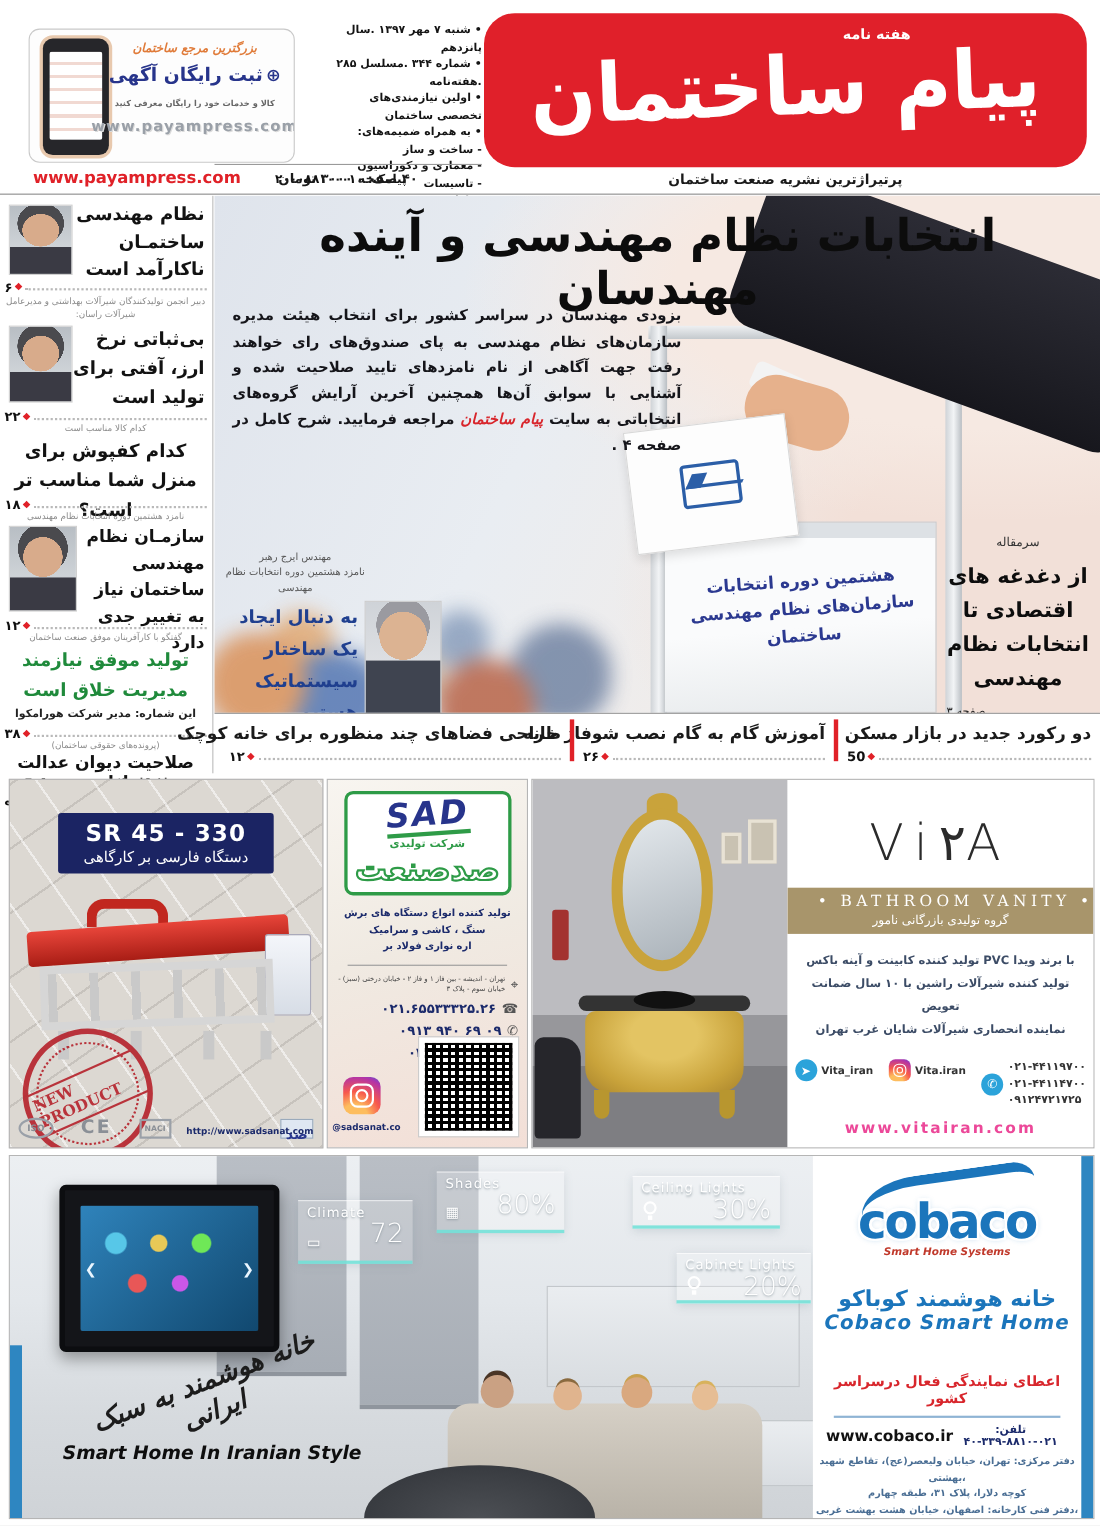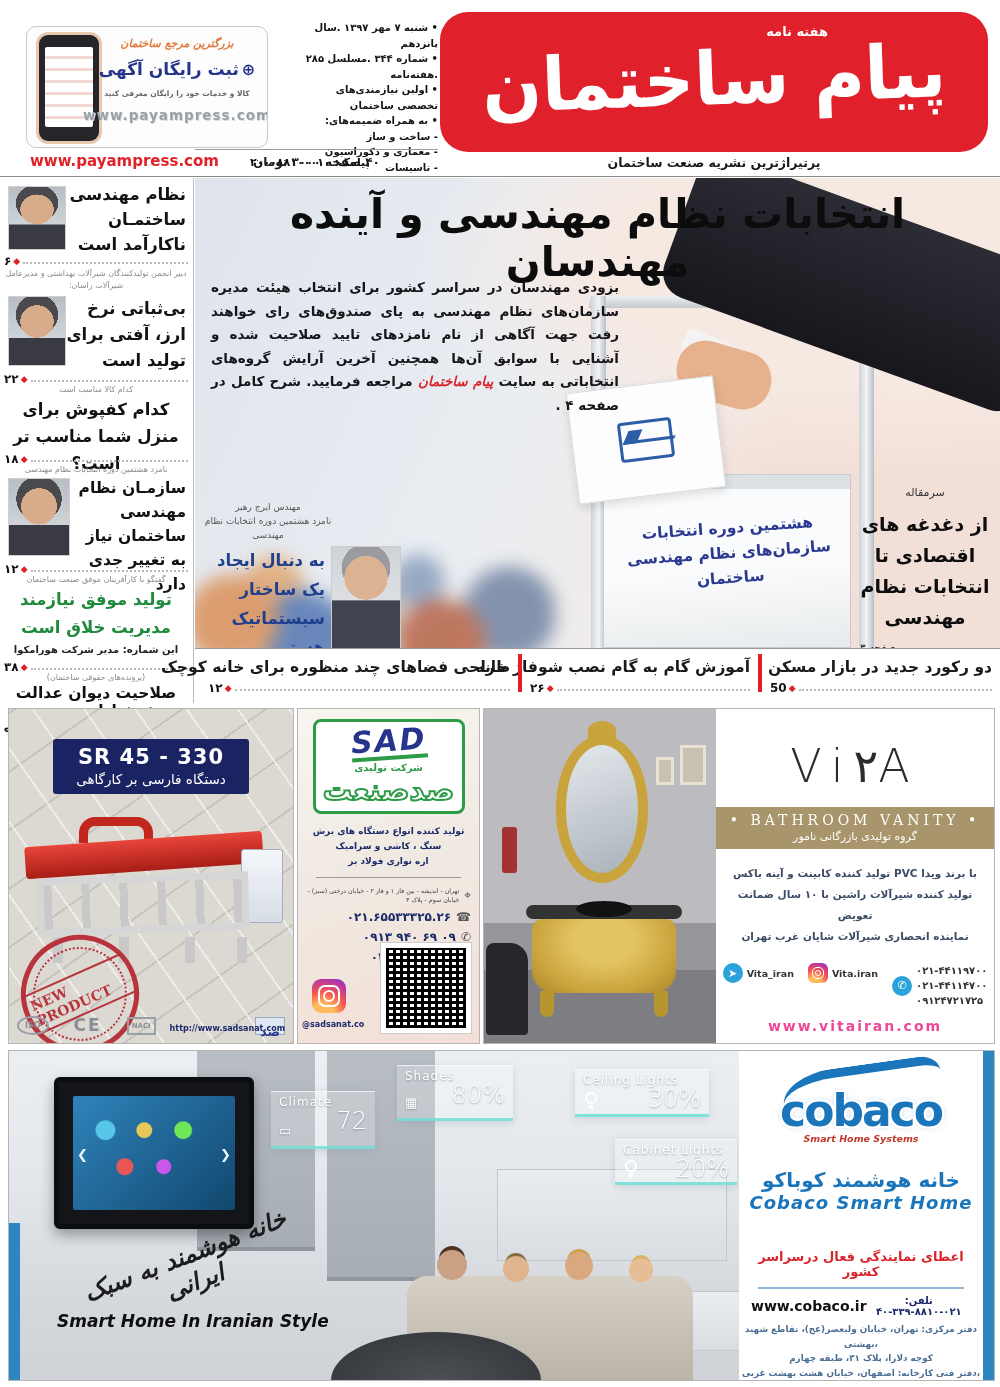--- a/index.html
+++ b/index.html
@@ -130,21 +130,21 @@
   .sink{position:absolute; left:92px; top:192px; width:56px; height:16px; background:#111; border-radius:50%;}
   .van-body{position:absolute; left:48px; top:210px; width:144px; height:74px;
      background:radial-gradient(ellipse at 50% 30%, #e3c463 0 30%, #c9a33b 70%, #a9842c 100%); border-radius:10px 10px 22px 22px;}
   .van-leg{position:absolute; top:282px; width:14px; height:26px; background:#b8962f; border-radius:0 0 10px 10px;}
   .towel{position:absolute; left:18px; top:118px; width:15px; height:46px; background:#a33330; border-radius:3px;}
   .chair{position:absolute; left:2px; bottom:8px; width:42px; height:92px; background:#26262b; border-radius:8px 18px 4px 4px;}
   .frame{position:absolute; border:3px solid #e8e2d4; background:#c9c2b2;}
   .vita-info{flex:1; text-align:center; padding-top:30px; position:relative; background:#fff;}
   .vita-logo{font-size:46px; font-weight:200; letter-spacing:10px; color:#2b2b2b; direction:ltr;}
   .vita-band{margin-top:14px; background:#a8956b; color:#fff; padding:5px 0 6px;}
-  .vita-band .b1{font-family:"DejaVu Serif", serif; font-size:14px; letter-spacing:4px; direction:ltr;}
+  .vita-band .b1{font-family:"DejaVu Serif", serif; font-size:14px; letter-spacing:4px; direction:ltr;text-align:right;}
   .vita-band .b2{font-size:11px; margin-top:2px;}
   .vita-desc{margin:14px 16px 0; font-size:10.5px; color:#3c4c66; line-height:21px; font-weight:bold;}
   .vita-contacts{display:flex; direction:ltr; justify-content:center; align-items:flex-start; gap:14px; margin-top:16px;}
   .chip{display:flex; align-items:center; gap:4px; font-size:9.5px; font-weight:bold; color:#333;}
   .circ{width:20px; height:20px; border-radius:50%; background:#2ba3da; color:#fff; font-size:11px;
         display:flex; align-items:center; justify-content:center;}
   .insta{width:20px; height:20px; border-radius:6px; position:relative;
      background:radial-gradient(circle at 30% 110%, #fdbd5e 0 28%, #f7584c 55%, #b233a8 85%, #5157d8 100%);}
   .insta:before{content:""; position:absolute; inset:4px; border:1.5px solid #fff; border-radius:5px;}
   .insta:after{content:""; position:absolute; inset:7px; border:1.5px solid #fff; border-radius:50%;}

